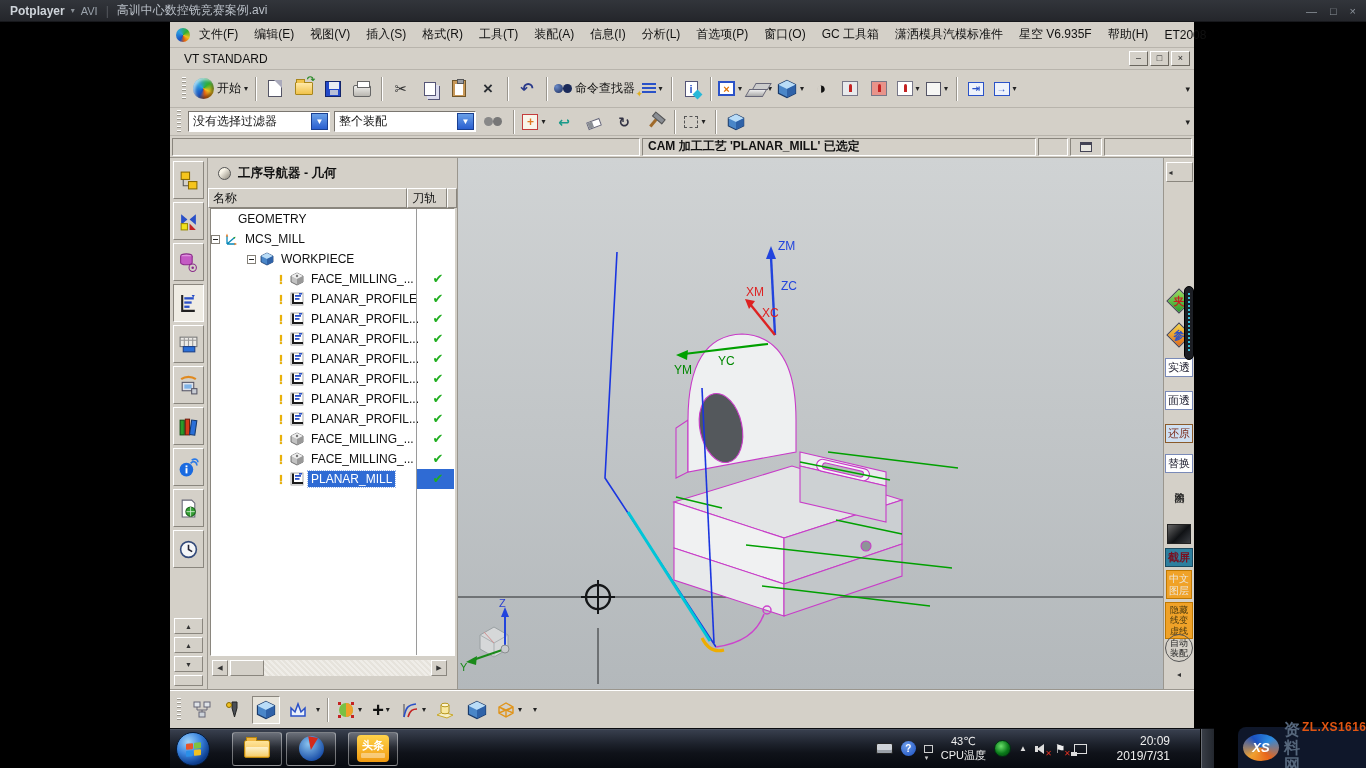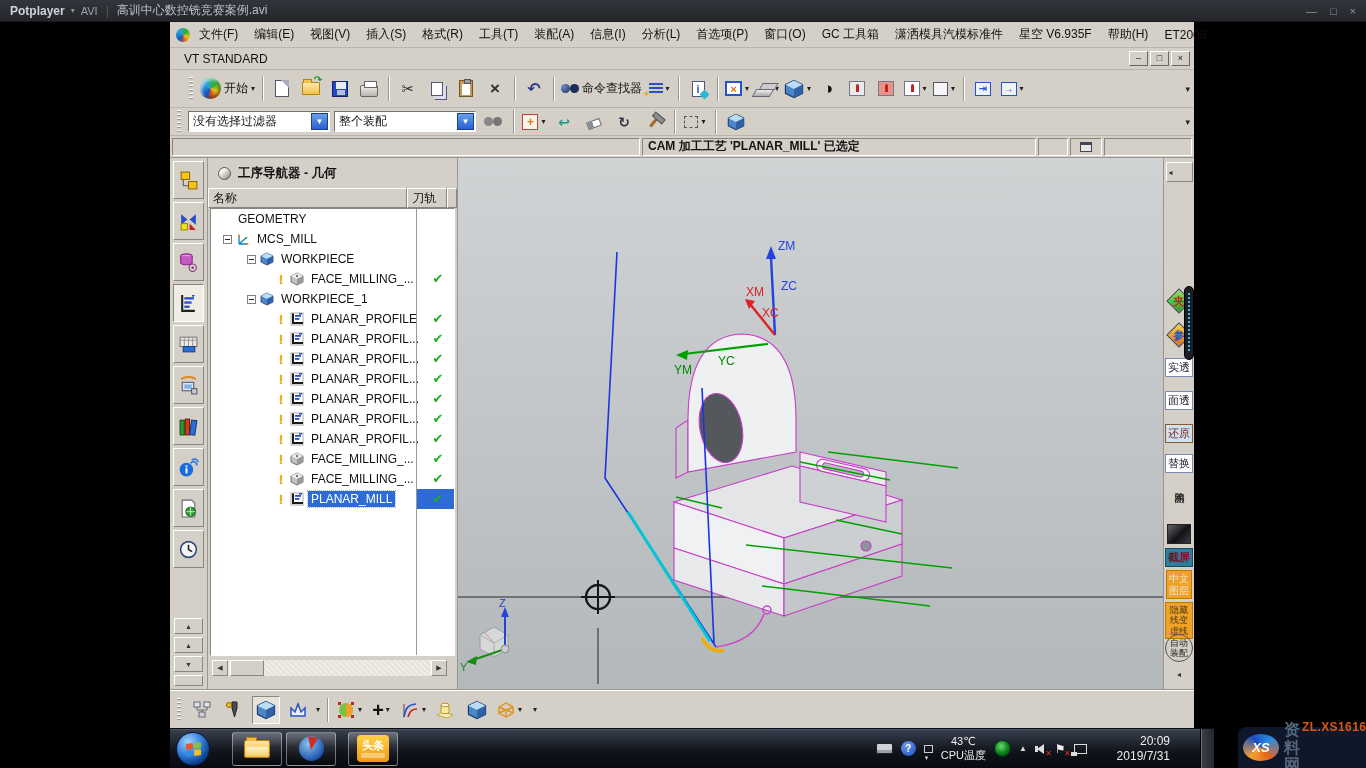--- a/index.html
+++ b/index.html
@@ -14,21 +14,21 @@
   #titlebar .dd8{font-size:8px;color:#8a9096;margin:0 6px}
   #titlebar .sep{color:#55585e;margin:0 8px}
   #titlebar .fmt{color:#9aa2ab;font-size:11px}
   .pctl{position:absolute;right:10px;top:0;height:22px;display:flex;gap:13px;align-items:center;color:#8f969e;font-size:11px}
   
   #nx{position:absolute;left:170px;top:22px;width:1024px;height:706px;background:#d4d0c8;font-size:12px;color:#111}
   .row{position:absolute;left:0;width:1024px;display:flex;align-items:center}
   #menubar{top:0;height:26px;border-bottom:1px solid #b8b4ac;padding-left:6px;gap:2px}
   .mi{padding:3px 7px;white-space:nowrap}
   #row2{top:26px;height:22px;border-bottom:1px solid #b8b4ac;padding-left:14px}
-  #toolbar{top:48px;height:38px;border-bottom:1px solid #b8b4ac;padding-left:16px;gap:3px}
+  #toolbar{top:48px;height:38px;border-bottom:1px solid #b8b4ac;padding-left:9px;gap:3px}
   #filterbar{top:86px;height:28px;border-bottom:1px solid #b8b4ac;padding-left:4px;gap:4px}
   #promptbar{top:114px;height:22px;border-bottom:1px solid #9a968e;padding:1px 2px;gap:2px}
   #main{position:absolute;top:136px;left:0;width:1024px;height:532px}
   #bottombar{top:668px;height:38px;border-top:1px solid #fff;box-shadow:0 -1px 0 #9a968e;padding-left:4px;gap:4px}
   .grip{width:4px;height:24px;flex:none;margin:0 3px;
     background:repeating-linear-gradient(#fff 0 1px,#9a968c 1px 2px,#d4d0c8 2px 4px)}
   .vsep{width:1px;height:24px;background:#9a968e;box-shadow:1px 0 0 #fff;margin:0 3px;flex:none}
   .tb{min-width:26px;height:26px;display:flex;align-items:center;justify-content:center;flex:none;gap:3px;padding:0 1px}
   .dd{font-size:8px;color:#222;flex:none}
   .ovf{margin-left:auto;margin-right:4px;font-size:9px;color:#222}
@@ -522,48 +522,41 @@
         </div>
         <div id="navhead">
           <span class="hc" style="width:207px">名称</span>
           <span class="hc" style="width:41px">刀轨</span>
           <span class="hc" style="flex:1"></span>
         </div>
         <div id="treebox">
           <div class="trow" style="padding-left:24px">
               <span class="lbl">GEOMETRY</span>
             </div>
-          <div class="trow" style="padding-left:12px">
+          <div class="trow" style="">
               <span class="exp"></span>
               <svg class="ti">
                 <use href="#s-csys"></use>
               </svg>
               <span class="lbl">MCS_MILL</span>
             </div>
           <div class="trow" style="padding-left:36px">
               <span class="exp"></span>
               <svg class="ti">
                 <use href="#s-cube"></use>
               </svg>
               <span class="lbl">WORKPIECE</span>
             </div>
           <div class="trow" style="padding-left:66px">
               <span class="warn"></span>
               <svg class="ti">
                 <use href="#s-gcube"></use>
               </svg>
               <span class="lbl">FACE_MILLING_...</span>
               <span class="chk on"></span>
-            </div>
-          <div class="trow" style="padding-left:36px">
-              <span class="exp"></span>
-              <svg class="ti">
-                <use href="#s-cube"></use>
-              </svg>
-              <span class="lbl">WORKPIECE_1</span>
             </div>
           <div class="trow" style="padding-left:66px">
               <span class="warn"></span>
               <svg class="ti">
                 <use href="#s-planar"></use>
               </svg>
               <span class="lbl">PLANAR_PROFILE</span>
               <span class="chk on"></span>
             </div>
           <div class="trow" style="padding-left:66px">

